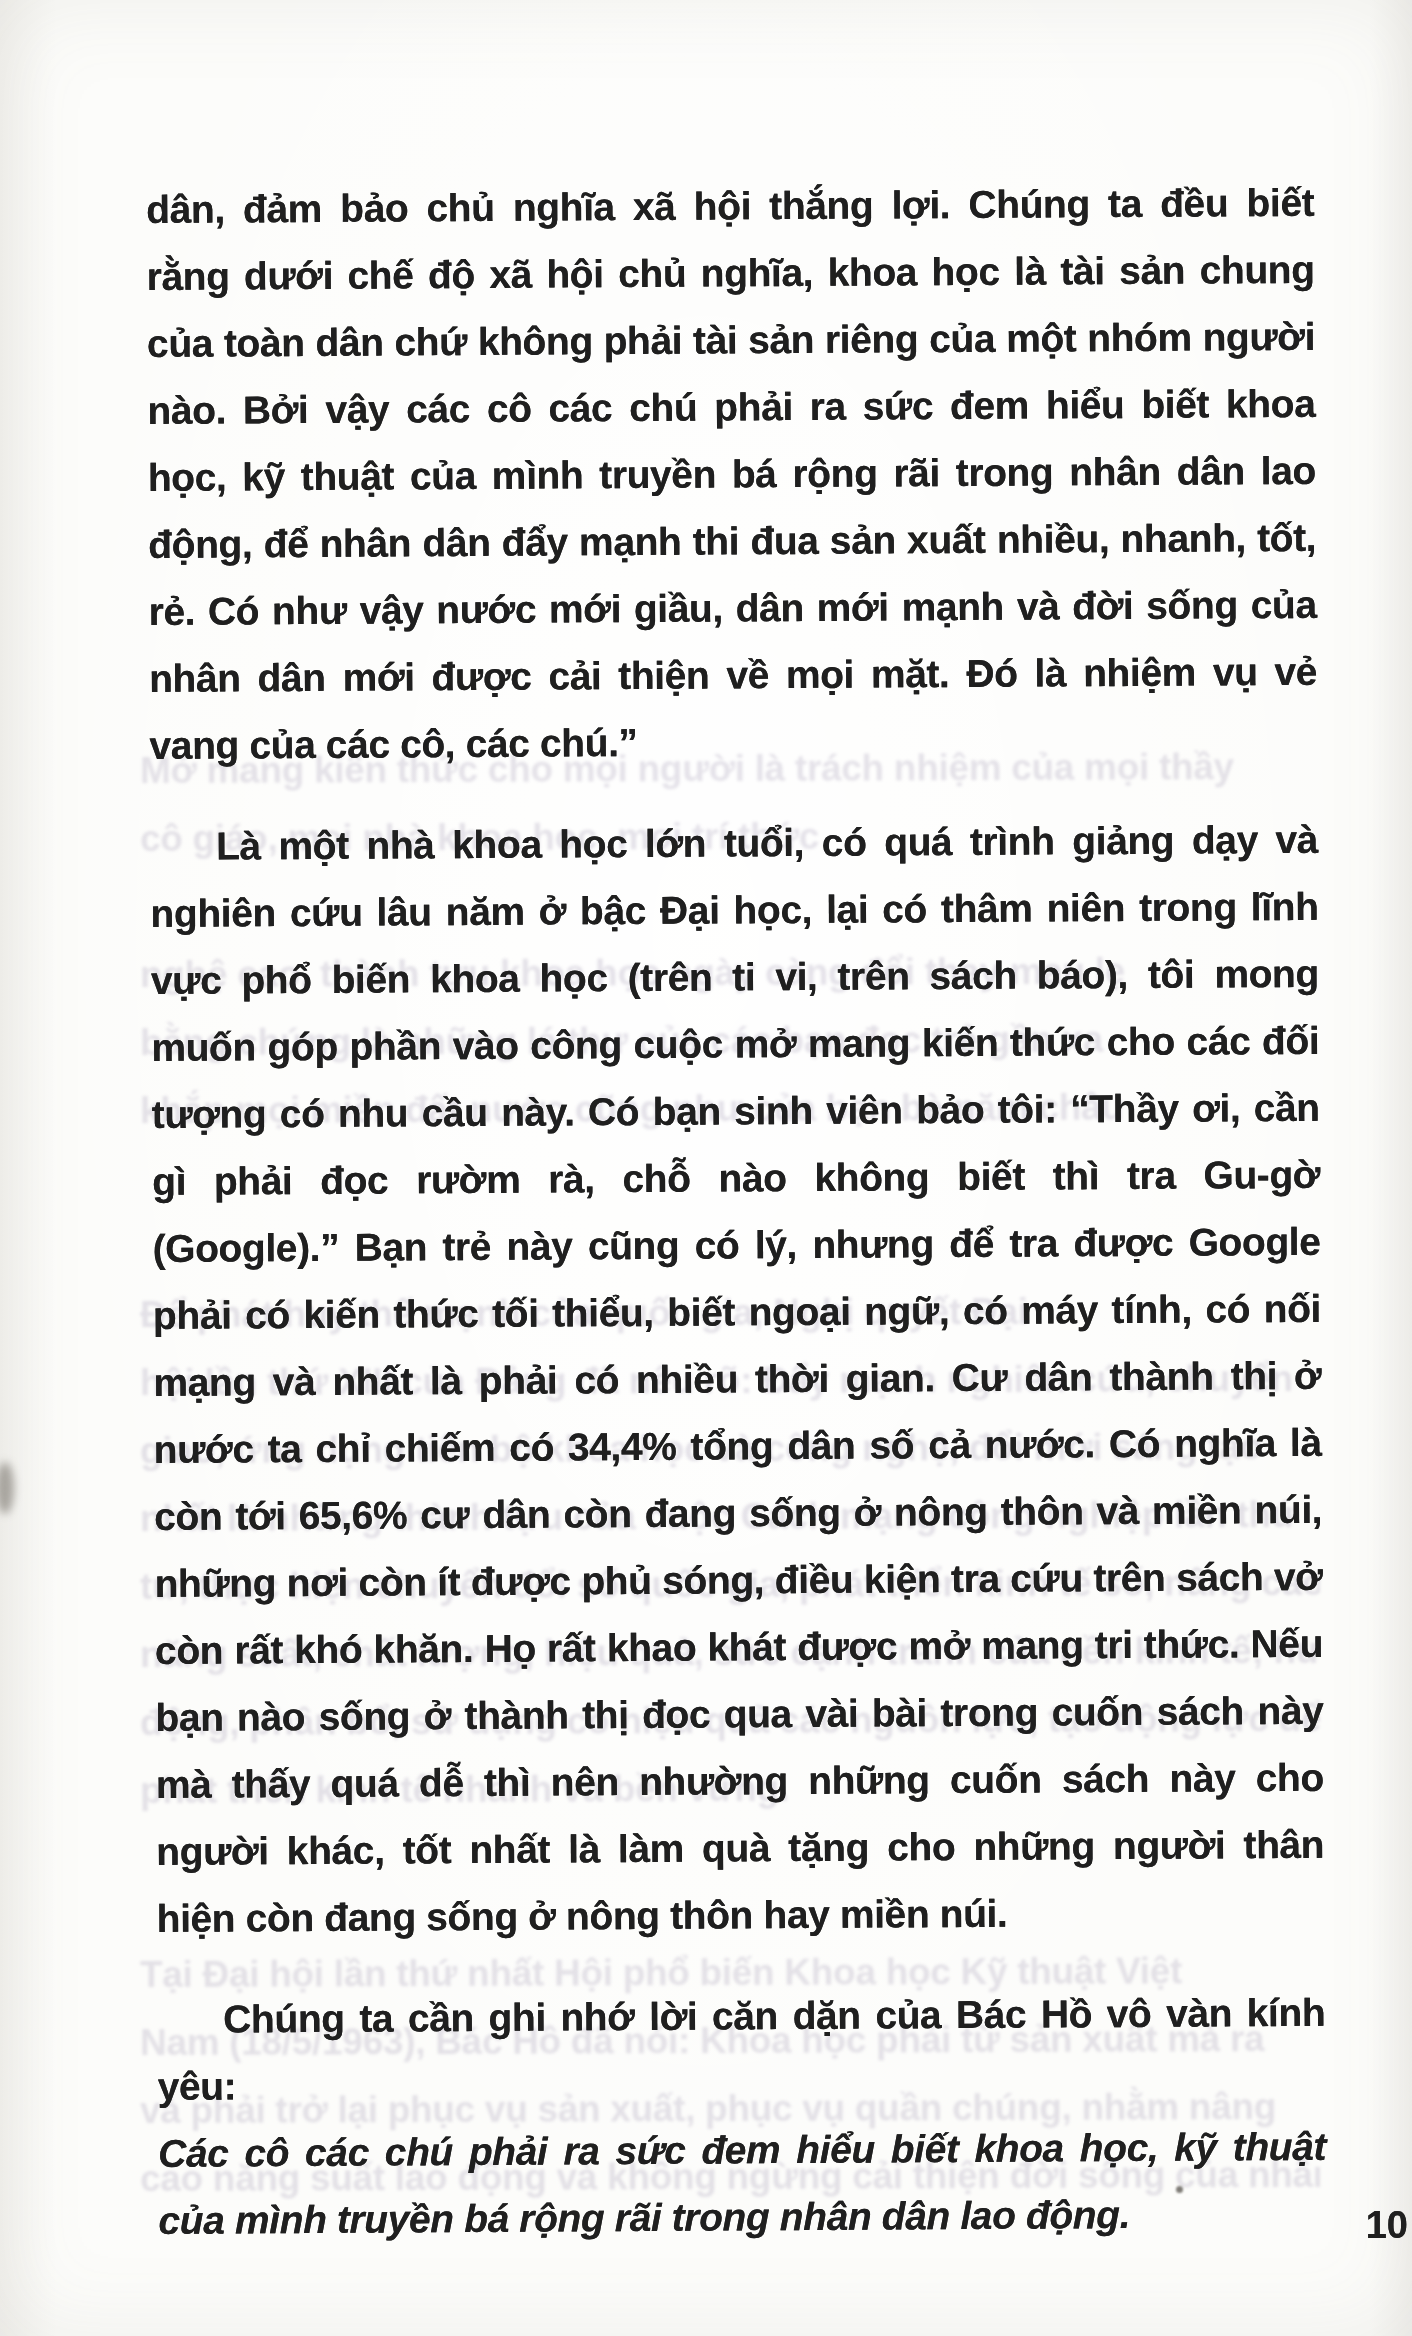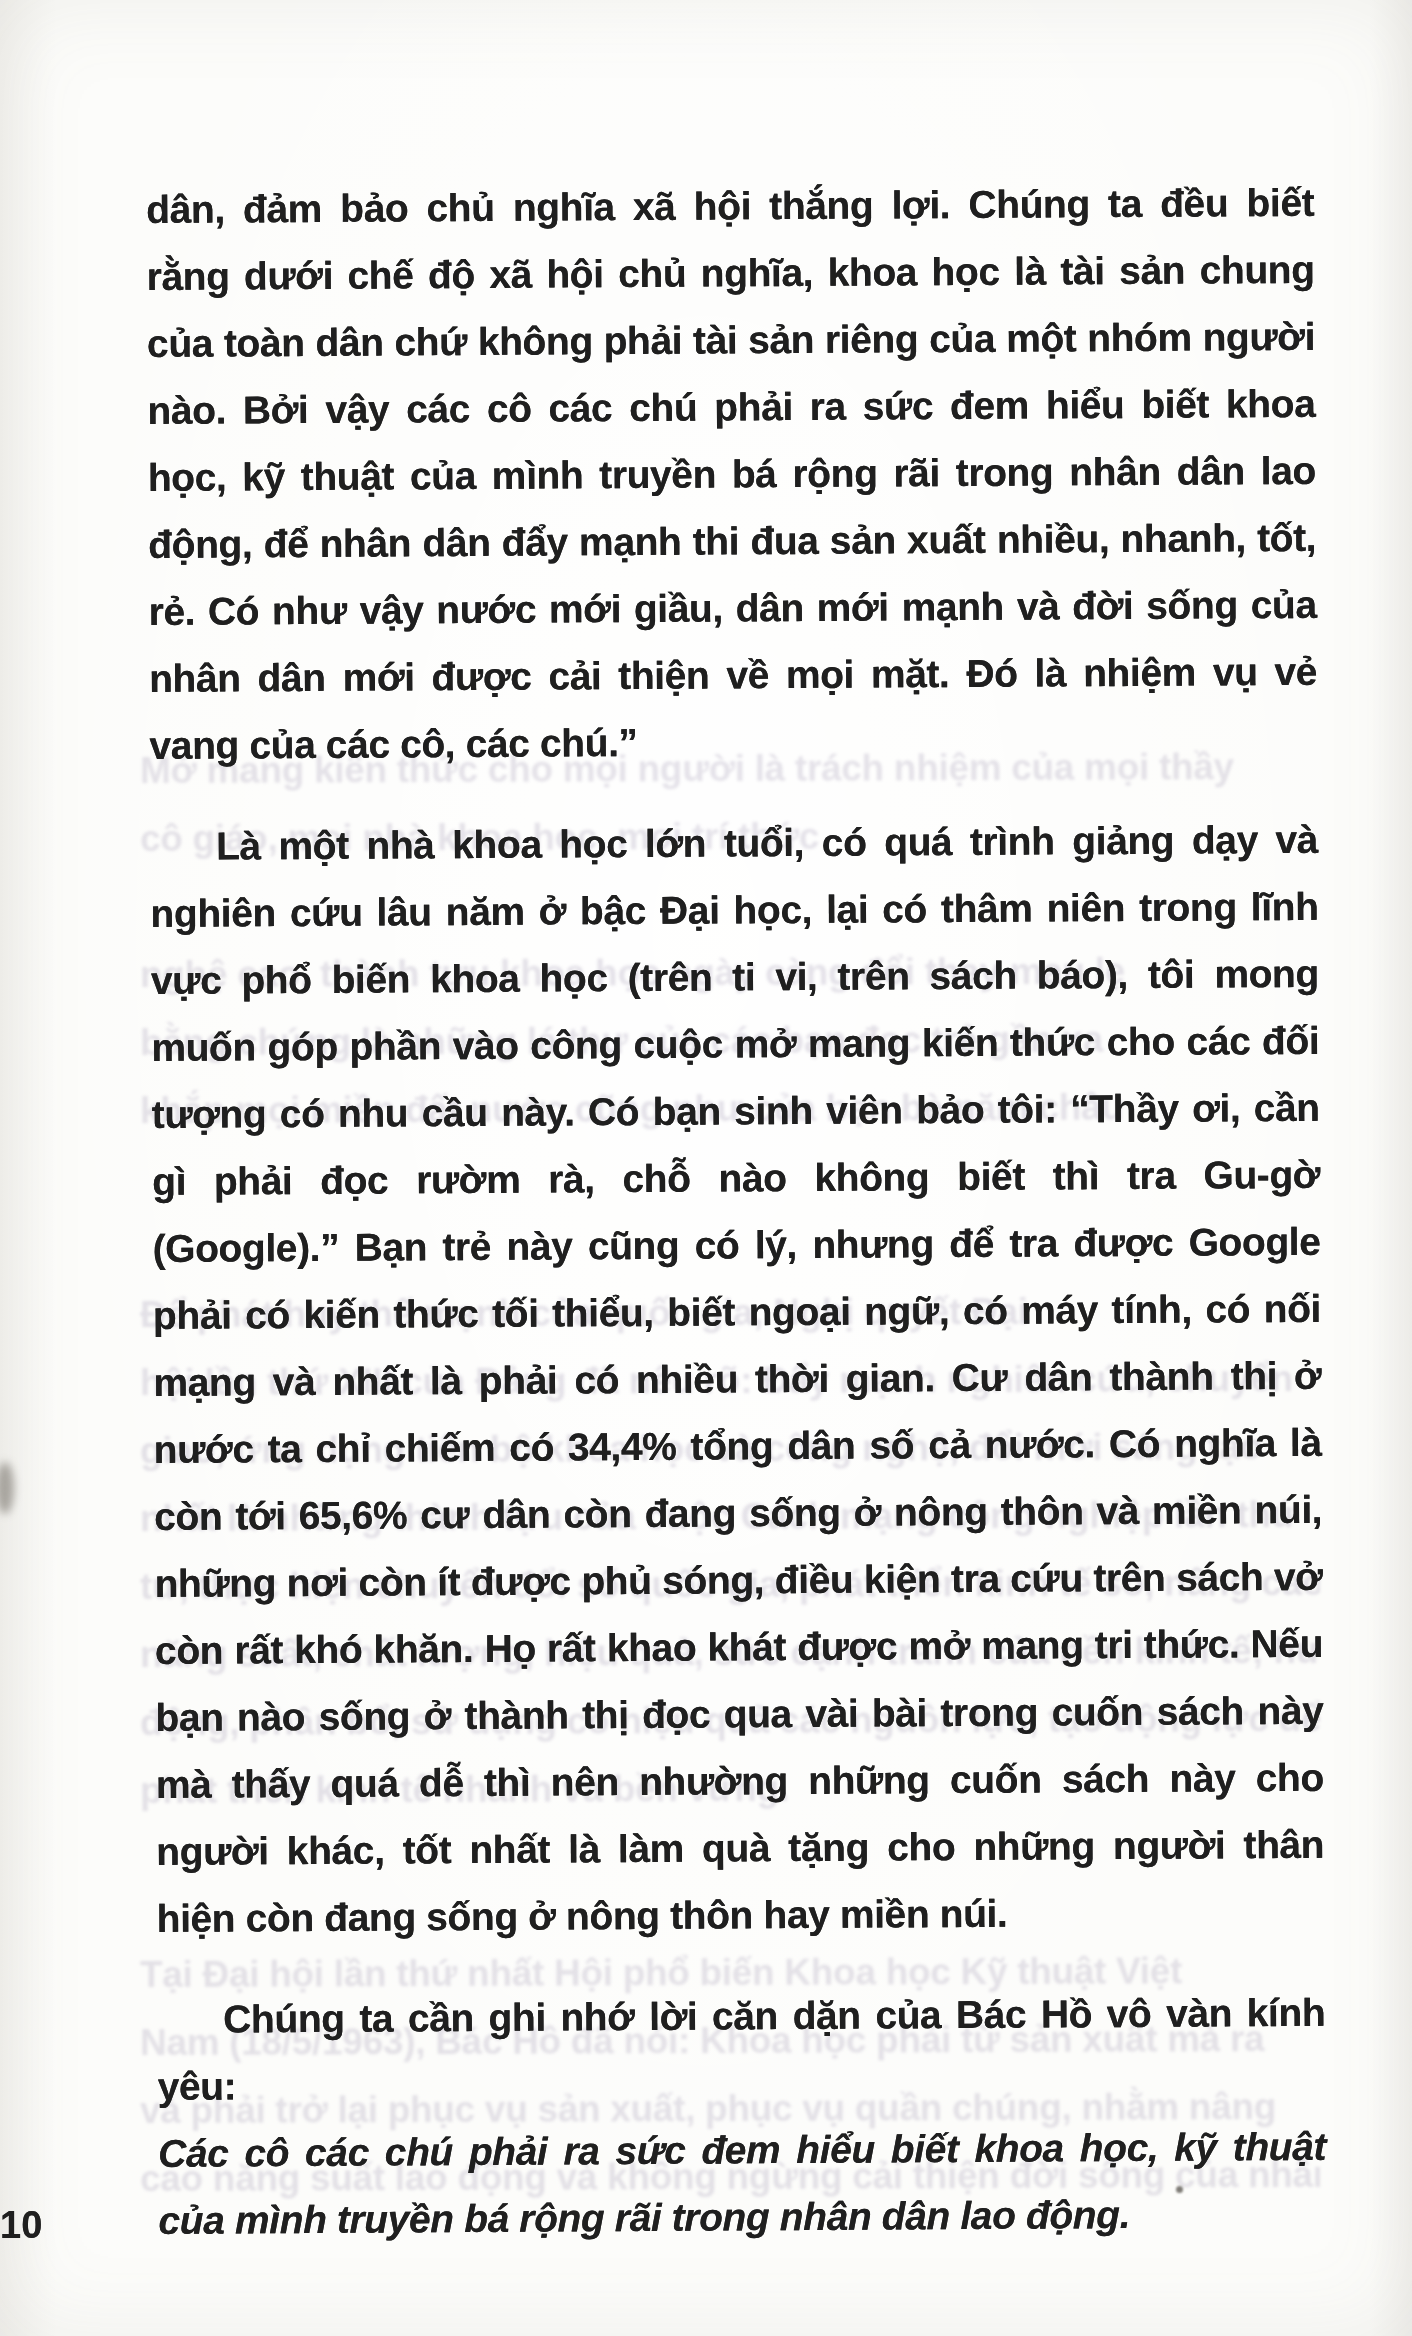--- a/index.html
+++ b/index.html
@@ -68,23 +68,23 @@
   .para.italic {
     margin-top: 0;
     font-style: italic;
     text-indent: 0;
   }
 
   .page-number {
     position: absolute;
     z-index: 2;
     left: 0;
-    right: 16px;
+    right: 4px;
     top: 2204px;
-    text-align: left;
+    text-align: right;
     color: #1f1f1f;
     font-size: 38px;
     font-weight: 600;
     text-shadow: 0 0 0.6px rgba(25,25,25,0.85);
   }
 
   
   .speck {
     position: absolute;
     z-index: 3;

